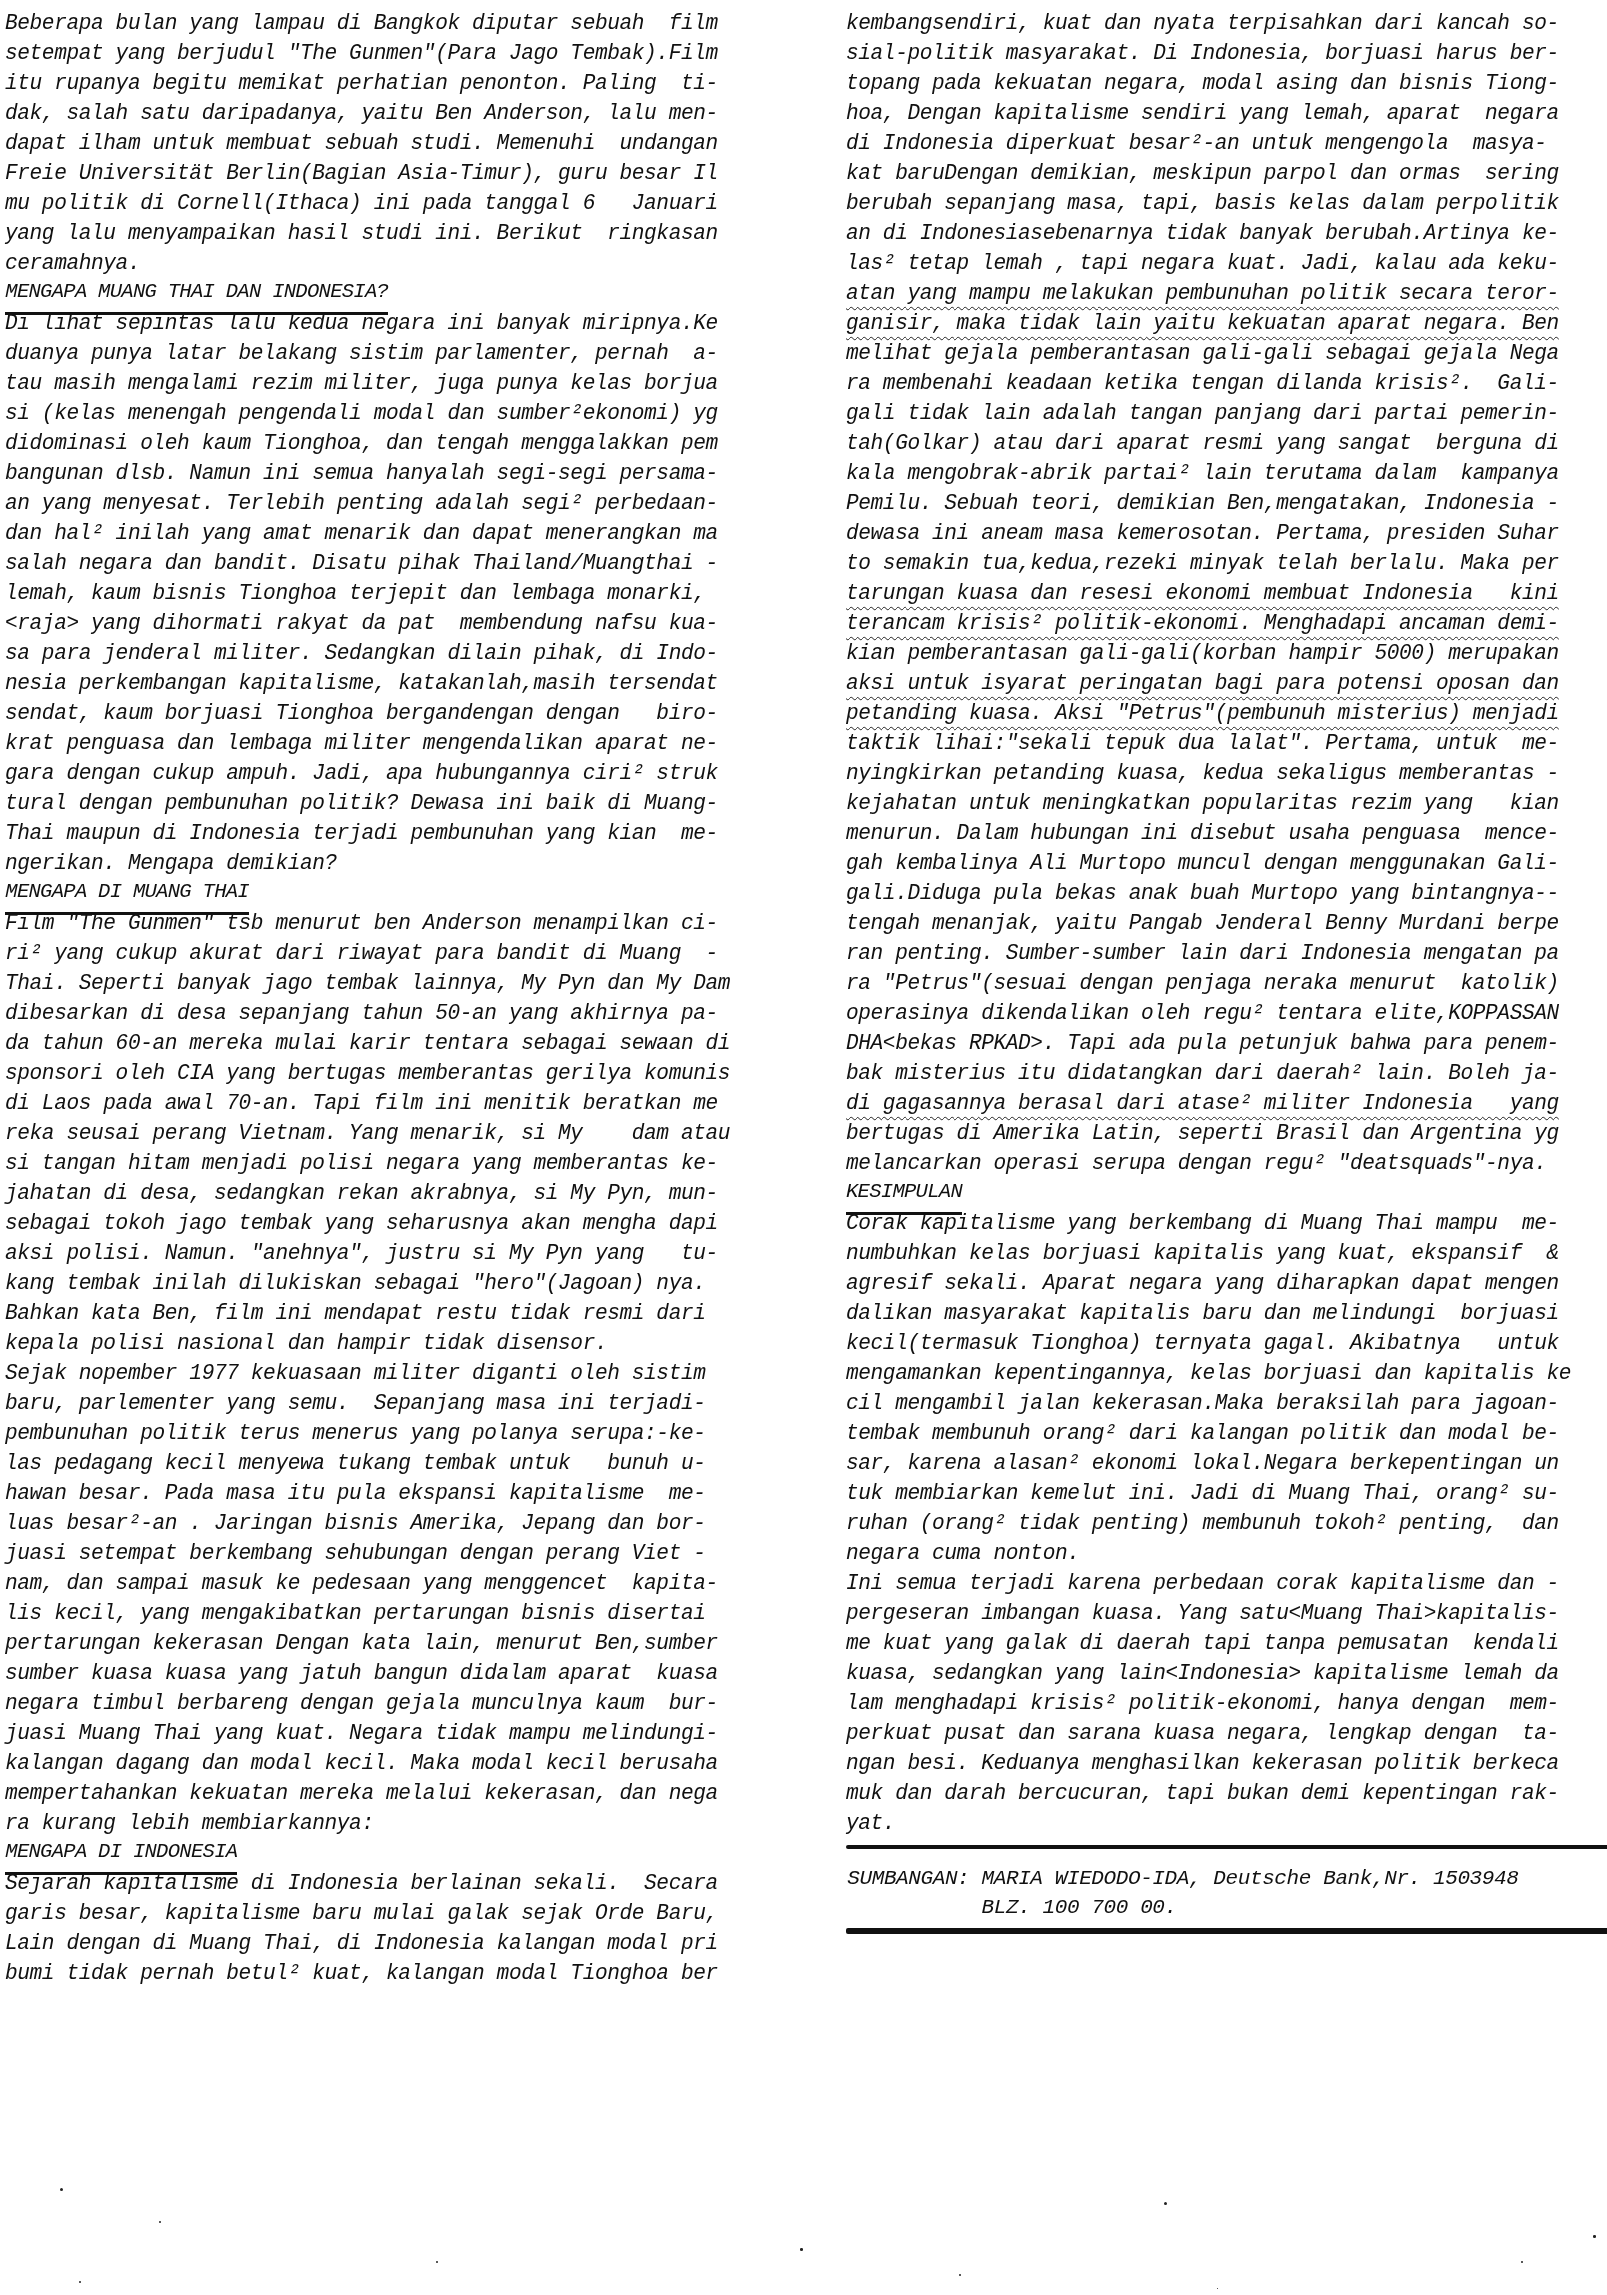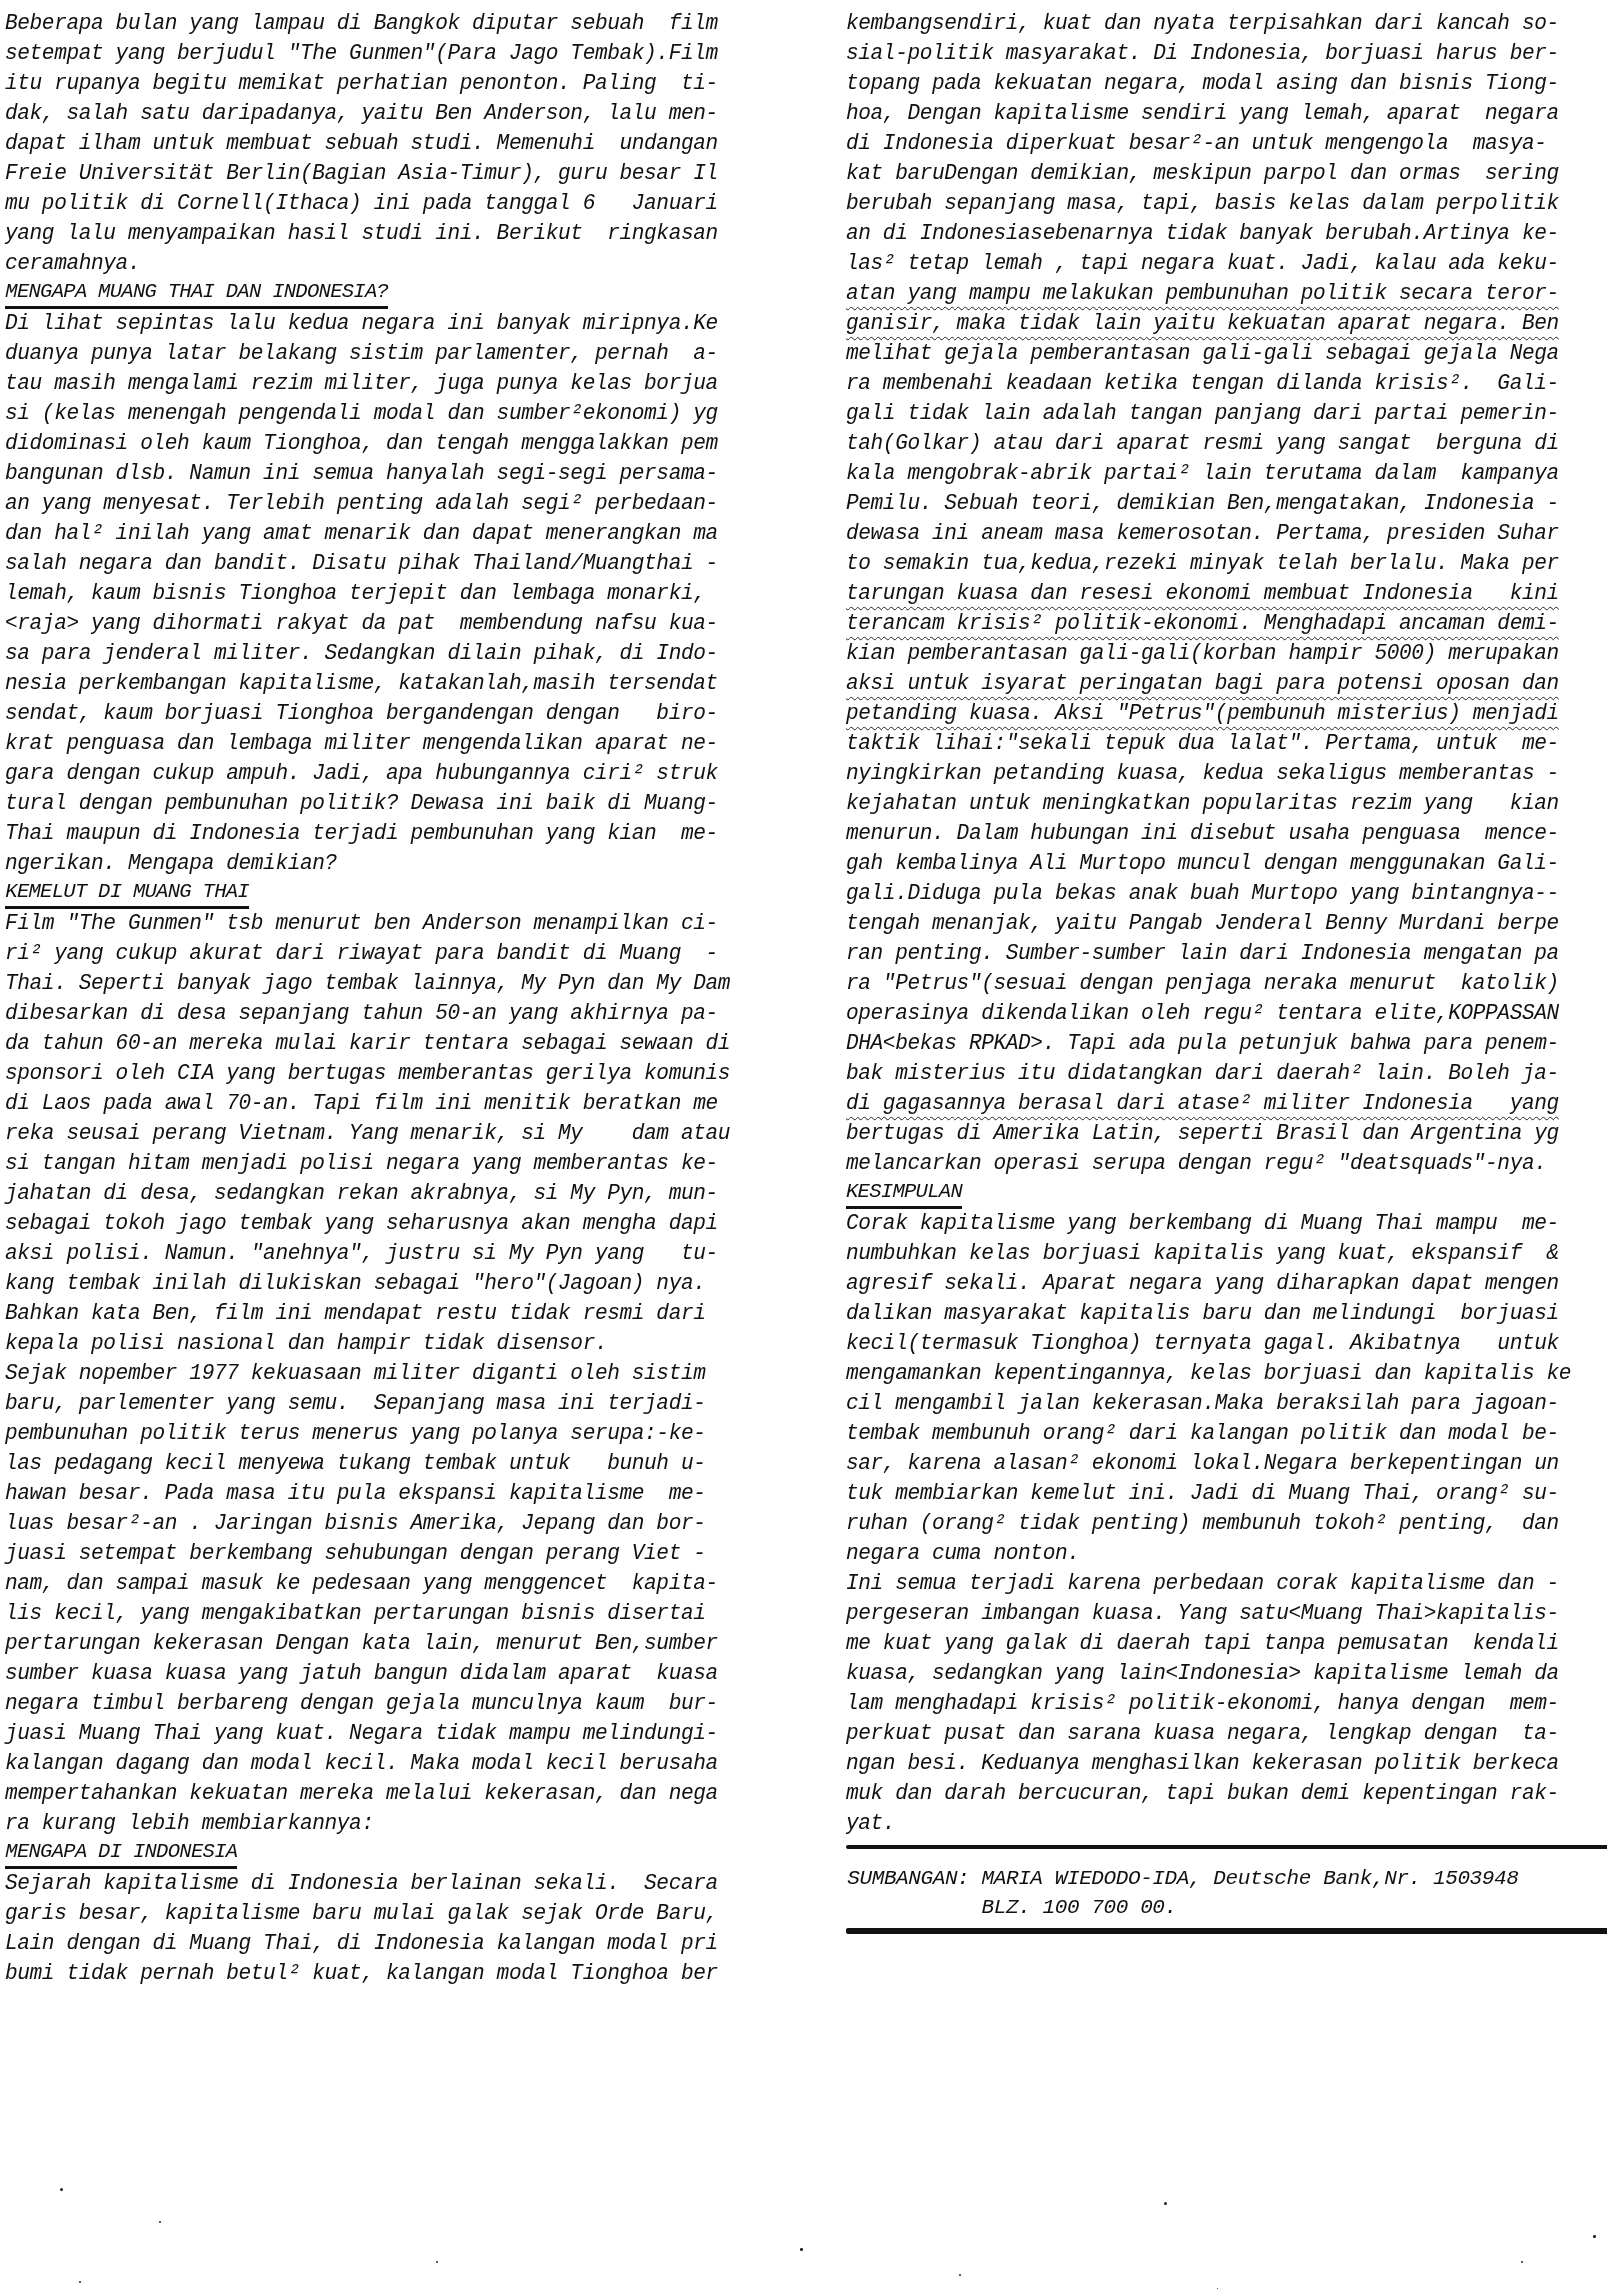--- a/index.html
+++ b/index.html
@@ -13,21 +13,21 @@
   .col-left { left: 5.3px; width: 799px; }
   .col-right { left: 846px; width: 792px; }
   .line {
     display: block; white-space: pre; font-style: italic;
     font-size: 22px; line-height: 30px; height: 30px;
     letter-spacing: -0.4px; transform: scaleX(0.96); transform-origin: left center;
   }
   .heading {
     display: inline-block; white-space: pre; font-style: italic;
     font-size: 20.5px; line-height: 26.4px; letter-spacing: -0.7px;
-    border-bottom: 3.3px solid #111; padding-bottom: 0px; margin-bottom: 15px;
+    border-bottom: 3.3px solid #111; padding-bottom: 6px; margin-bottom: 15px;
   }
   .heading-wrap { height: 30px; }
   .u { text-decoration: underline wavy #222; text-decoration-thickness: 1.3px; text-underline-offset: 6.6px; }
   .rule { height: 4.6px; background: #111; border-radius: 2px; }
   .footer-line { display:block; white-space: pre; font-style: italic; font-size: 21px; line-height: 29px; letter-spacing: -0.4px; }
   .speck { position: absolute; background: #222; border-radius: 50%; }
 </style>
 </head>
 <body>
 
@@ -59,21 +59,21 @@
         <span class="line">&lt;raja&gt; yang dihormati rakyat da pat  membendung nafsu kua-</span>
         <span class="line">sa para jenderal militer. Sedangkan dilain pihak, di Indo-</span>
         <span class="line">nesia perkembangan kapitalisme, katakanlah,masih tersendat</span>
         <span class="line">sendat, kaum borjuasi Tionghoa bergandengan dengan   biro-</span>
         <span class="line">krat penguasa dan lembaga militer mengendalikan aparat ne-</span>
         <span class="line">gara dengan cukup ampuh. Jadi, apa hubungannya ciri² struk</span>
         <span class="line">tural dengan pembunuhan politik? Dewasa ini baik di Muang-</span>
         <span class="line">Thai maupun di Indonesia terjadi pembunuhan yang kian  me-</span>
         <span class="line">ngerikan. Mengapa demikian?</span>
       </div>
-      <div class="heading-wrap"><span class="heading">KEMELUT DI MUANG THAI</span></div>
+      <div class="heading-wrap"><span class="heading">MENGAPA DI MUANG THAI</span></div>
       <div class="para">
         <span class="line">Film "The Gunmen" tsb menurut ben Anderson menampilkan ci-</span>
         <span class="line">ri² yang cukup akurat dari riwayat para bandit di Muang  -</span>
         <span class="line">Thai. Seperti banyak jago tembak lainnya, My Pyn dan My Dam</span>
         <span class="line">dibesarkan di desa sepanjang tahun 50-an yang akhirnya pa-</span>
         <span class="line">da tahun 60-an mereka mulai karir tentara sebagai sewaan di</span>
         <span class="line">sponsori oleh CIA yang bertugas memberantas gerilya komunis</span>
         <span class="line">di Laos pada awal 70-an. Tapi film ini menitik beratkan me</span>
         <span class="line">reka seusai perang Vietnam. Yang menarik, si My    dam atau</span>
         <span class="line">si tangan hitam menjadi polisi negara yang memberantas ke-</span>

